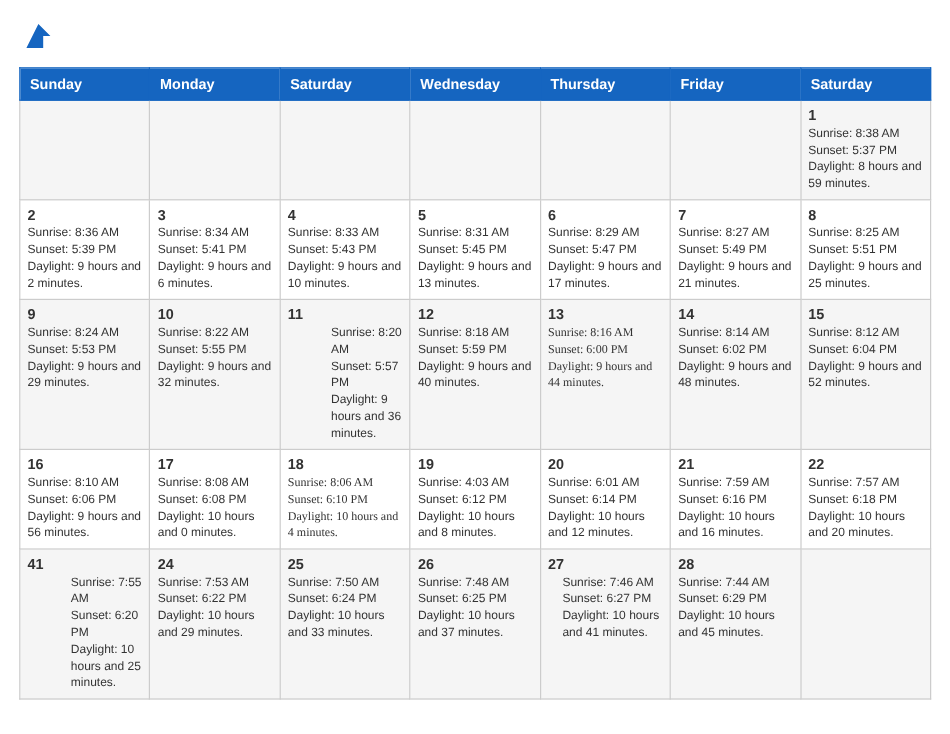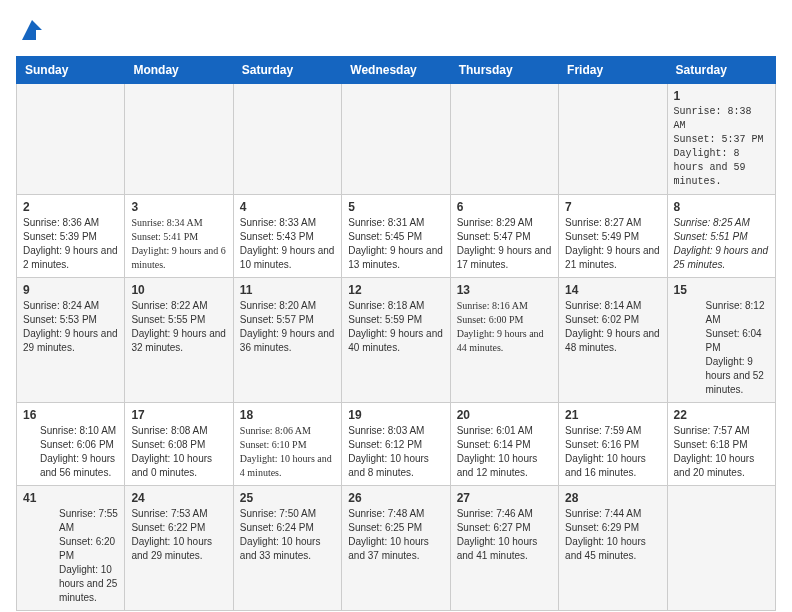--- a/index.html
+++ b/index.html
@@ -125,35 +125,35 @@
   <tbody id="calendar-body">
   <tr>
         <td class="empty-cell"></td>
         <td class="empty-cell"></td>
         <td class="empty-cell"></td>
         <td class="empty-cell"></td>
         <td class="empty-cell"></td>
         <td class="empty-cell"></td>
         <td>
           <span class="day-number">1</span>
-          <div class="day-info" style="white-space: pre-line; font-family: Liberation Mono, monospace;">Sunrise: 8:38 AM
+          <div class="day-info" style="white-space: pre-line;">Sunrise: 8:38 AM
 Sunset: 5:37 PM
 Daylight: 8 hours and 59 minutes.</div>
         </td>
       </tr>
       <tr>
         <td>
           <span class="day-number">2</span>
           <div class="day-info" style="white-space: pre-line;">Sunrise: 8:36 AM
 Sunset: 5:39 PM
 Daylight: 9 hours and 2 minutes.</div>
         </td>
         <td>
           <span class="day-number">3</span>
-          <div class="day-info" style="white-space: pre-line; font-family: Liberation Serif, serif;">Sunrise: 8:34 AM
+          <div class="day-info" style="white-space: pre-line;">Sunrise: 8:34 AM
 Sunset: 5:41 PM
 Daylight: 9 hours and 6 minutes.</div>
         </td>
         <td>
           <span class="day-number">4</span>
           <div class="day-info" style="white-space: pre-line;">Sunrise: 8:33 AM
 Sunset: 5:43 PM
 Daylight: 9 hours and 10 minutes.</div>
         </td>
         <td>
@@ -169,41 +169,41 @@
 Daylight: 9 hours and 17 minutes.</div>
         </td>
         <td>
           <span class="day-number">7</span>
           <div class="day-info" style="white-space: pre-line;">Sunrise: 8:27 AM
 Sunset: 5:49 PM
 Daylight: 9 hours and 21 minutes.</div>
         </td>
         <td>
           <span class="day-number">8</span>
-          <div class="day-info" style="white-space: pre-line; font-style: italic;">Sunrise: 8:25 AM
+          <div class="day-info" style="white-space: pre-line;">Sunrise: 8:25 AM
 Sunset: 5:51 PM
 Daylight: 9 hours and 25 minutes.</div>
         </td>
       </tr>
       <tr>
         <td>
           <span class="day-number">9</span>
           <div class="day-info" style="white-space: pre-line;">Sunrise: 8:24 AM
 Sunset: 5:53 PM
 Daylight: 9 hours and 29 minutes.</div>
         </td>
         <td>
           <span class="day-number">10</span>
           <div class="day-info" style="white-space: pre-line;">Sunrise: 8:22 AM
 Sunset: 5:55 PM
 Daylight: 9 hours and 32 minutes.</div>
         </td>
         <td>
           <span class="day-number">11</span>
-          <div class="day-info" style="white-space: pre-line;">Sunrise: 8:20 AM
+          <div class="day-info" style="white-space: pre-line; margin-left: 36px;">Sunrise: 8:20 AM
 Sunset: 5:57 PM
 Daylight: 9 hours and 36 minutes.</div>
         </td>
         <td>
           <span class="day-number">12</span>
           <div class="day-info" style="white-space: pre-line;">Sunrise: 8:18 AM
 Sunset: 5:59 PM
 Daylight: 9 hours and 40 minutes.</div>
         </td>
         <td>
@@ -213,47 +213,47 @@
 Daylight: 9 hours and 44 minutes.</div>
         </td>
         <td>
           <span class="day-number">14</span>
           <div class="day-info" style="white-space: pre-line;">Sunrise: 8:14 AM
 Sunset: 6:02 PM
 Daylight: 9 hours and 48 minutes.</div>
         </td>
         <td>
           <span class="day-number">15</span>
-          <div class="day-info" style="white-space: pre-line; margin-left: 32px;">Sunrise: 8:12 AM
+          <div class="day-info" style="white-space: pre-line;">Sunrise: 8:12 AM
 Sunset: 6:04 PM
 Daylight: 9 hours and 52 minutes.</div>
         </td>
       </tr>
       <tr>
         <td>
           <span class="day-number">16</span>
-          <div class="day-info" style="white-space: pre-line; margin-left: 17px;">Sunrise: 8:10 AM
+          <div class="day-info" style="white-space: pre-line;">Sunrise: 8:10 AM
 Sunset: 6:06 PM
 Daylight: 9 hours and 56 minutes.</div>
         </td>
         <td>
           <span class="day-number">17</span>
           <div class="day-info" style="white-space: pre-line;">Sunrise: 8:08 AM
 Sunset: 6:08 PM
 Daylight: 10 hours and 0 minutes.</div>
         </td>
         <td>
           <span class="day-number">18</span>
           <div class="day-info" style="white-space: pre-line; font-family: Liberation Serif, serif;">Sunrise: 8:06 AM
 Sunset: 6:10 PM
 Daylight: 10 hours and 4 minutes.</div>
         </td>
         <td>
           <span class="day-number">19</span>
-          <div class="day-info" style="white-space: pre-line;">Sunrise: 8:03 AM
+          <div class="day-info" style="white-space: pre-line;">Sunrise: 4:03 AM
 Sunset: 6:12 PM
 Daylight: 10 hours and 8 minutes.</div>
         </td>
         <td>
           <span class="day-number">20</span>
           <div class="day-info" style="white-space: pre-line;">Sunrise: 6:01 AM
 Sunset: 6:14 PM
 Daylight: 10 hours and 12 minutes.</div>
         </td>
         <td>
@@ -289,21 +289,21 @@
 Daylight: 10 hours and 33 minutes.</div>
         </td>
         <td>
           <span class="day-number">26</span>
           <div class="day-info" style="white-space: pre-line;">Sunrise: 7:48 AM
 Sunset: 6:25 PM
 Daylight: 10 hours and 37 minutes.</div>
         </td>
         <td>
           <span class="day-number">27</span>
-          <div class="day-info" style="white-space: pre-line;">Sunrise: 7:46 AM
+          <div class="day-info" style="white-space: pre-line; margin-left: 12px;">Sunrise: 7:46 AM
 Sunset: 6:27 PM
 Daylight: 10 hours and 41 minutes.</div>
         </td>
         <td>
           <span class="day-number">28</span>
           <div class="day-info" style="white-space: pre-line;">Sunrise: 7:44 AM
 Sunset: 6:29 PM
 Daylight: 10 hours and 45 minutes.</div>
         </td>
         <td class="empty-cell"></td>

